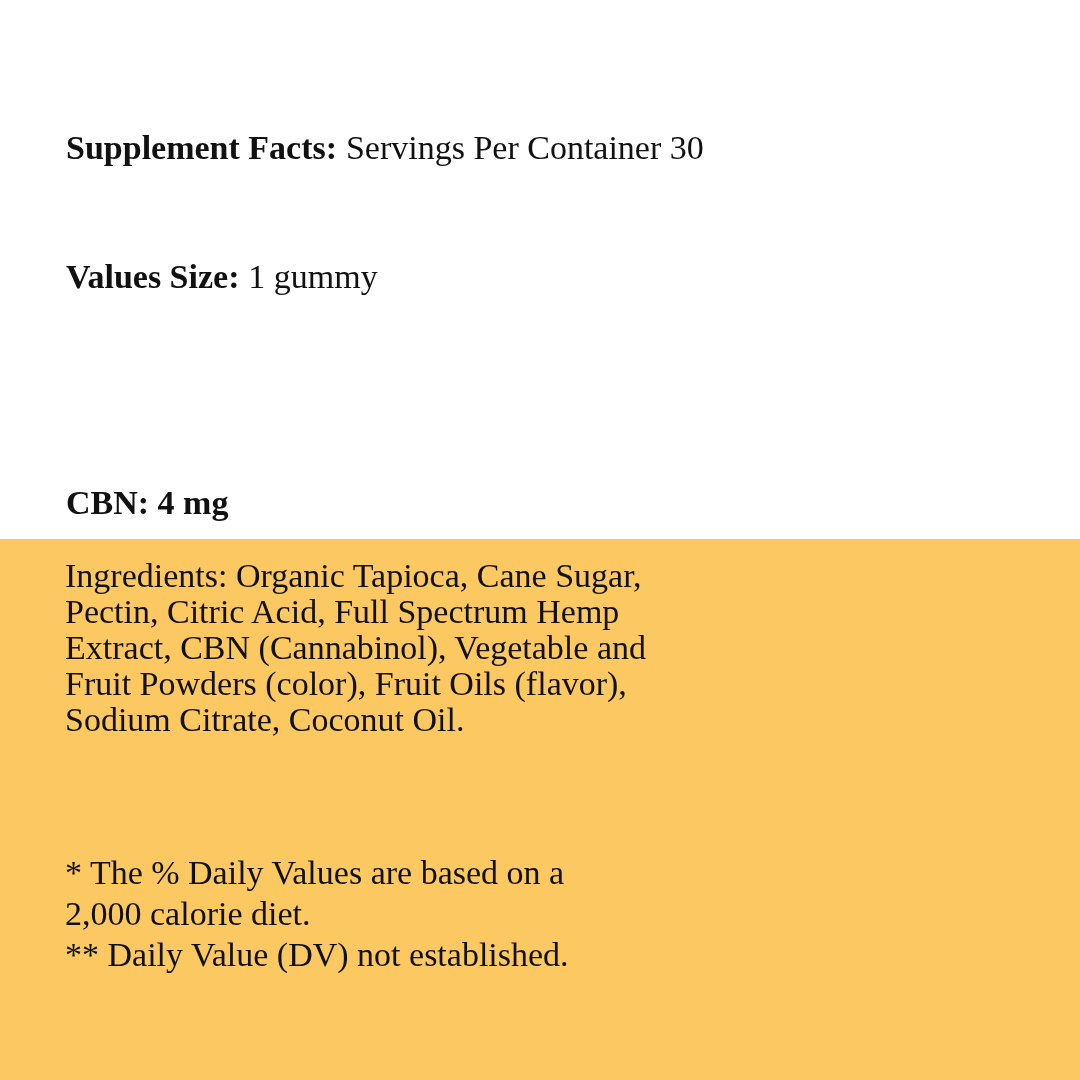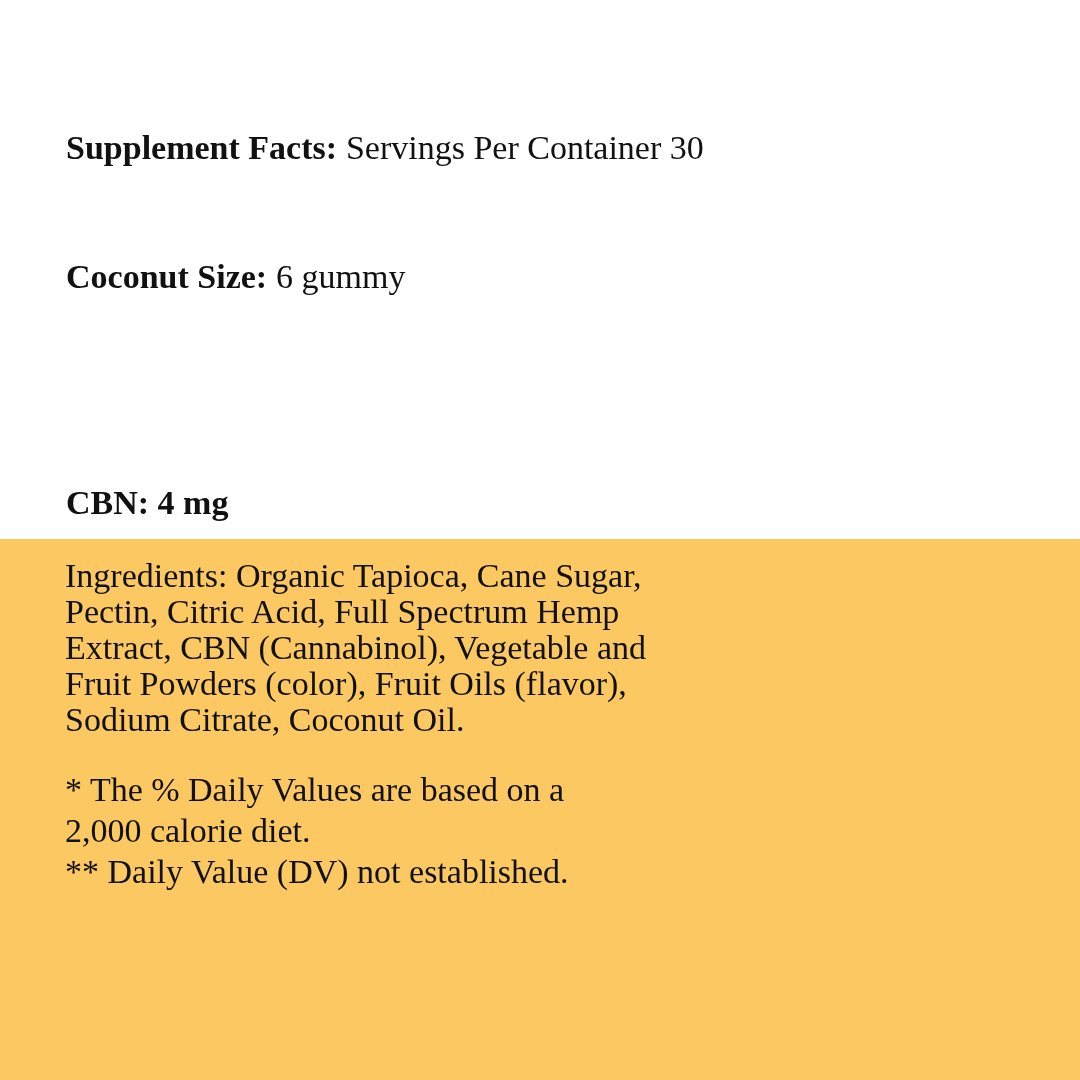--- a/index.html
+++ b/index.html
@@ -48,35 +48,35 @@
   .cannabinoids {
     top: 408px;
     line-height: 38px;
     font-weight: 700;
   }
   .ingredients {
     top: 558px;
     line-height: 36px;
   }
   .footnotes {
-    top: 769px;
+    top: 852px;
     line-height: 41px;
     font-family: Liberation Serif, serif;
   }
 </style>
 </head>
 <body>
 
 <div class="page">
 
   <section class="white-section">
 
     <div class="txt facts-rows">
       <div class="facts-row"><span class="lbl">Supplement Facts:</span><span class="val">Servings Per Container 30</span></div>
-      <div class="facts-row"><span class="lbl">Coconut Size:</span><span class="val">6 gummy</span></div>
+      <div class="facts-row"><span class="lbl">Values Size:</span><span class="val">1 gummy</span></div>
     </div>
 
 
     <div class="txt cannabinoids">
       <div>CBN: 4 mg</div>
       <div>CBD: 20 mg</div>
     </div>
 
   </section>
 

